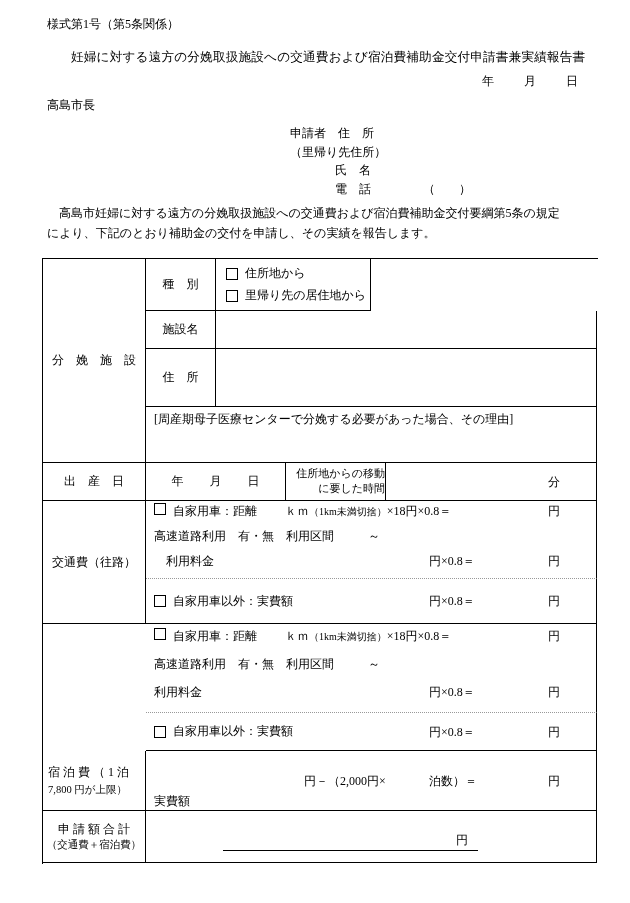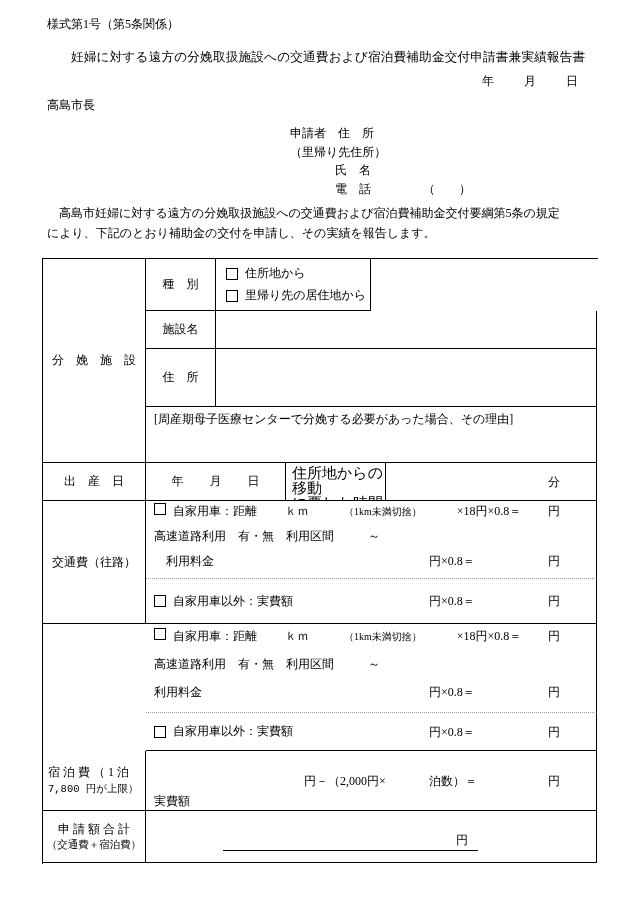--- a/index.html
+++ b/index.html
@@ -39,48 +39,48 @@
   .c-type-label     { grid-area:1/2/2/3; }
   .c-type-left      { grid-area:1/3/2/5; padding-left:10px; }
   .c-type-right     { grid-area:1/5/2/7; padding-left:10px; }
   .c-name-label     { grid-area:2/2/3/3; }
   .c-name-value     { grid-area:2/3/3/7; }
   .c-addr-label     { grid-area:3/2/4/3; }
   .c-addr-value     { grid-area:3/3/4/7; }
   .c-reason         { grid-area:4/2/5/7; padding:4px 8px; }
   .c-birth-label    { grid-area:5/1/6/2; }
   .c-birth-date     { grid-area:5/2/6/4; display:flex; align-items:center; justify-content:center; gap:26px; }
-  .c-birth-timelbl  { grid-area:5/4/6/6; font-size:15px; line-height:15px; padding:3px 0 8px 6px; }
+  .c-birth-timelbl  { grid-area:5/4/6/6; font-size:11px; line-height:15px; padding:3px 0 8px 6px;text-align:right; }
   .c-birth-timeval  { grid-area:5/6/6/7; }
   .c-out-label      { grid-area:6/1/8/2; }
   .c-out-main       { grid-area:6/2/7/7; padding-top:2px; }
   .c-out-other      { grid-area:7/2/8/7; }
   .c-ret-label      { grid-area:8/1/10/2; }
   .c-ret-main       { grid-area:8/2/9/7; padding-top:4px; }
   .c-ret-other      { grid-area:9/2/10/7; }
   .c-lodging-label  { grid-area:10/1/11/2; padding-left:5px; line-height:17px; }
   .c-lodging-main   { grid-area:10/2/11/7; display:flex; align-items:flex-end; padding-left:8px; }
   .c-total-label    { grid-area:11/1/12/2; line-height:16px; }
   .c-total-main     { grid-area:11/2/12/7; }
 
   .opt-line { display:flex; align-items:center; height:22px; }
   .chk { display:inline-block; width:10px; height:10px; border:1px solid #000; margin-right:7px; flex:none; background:#fff; }
   .t-line { position:relative; display:flex; align-items:flex-start; padding-left:8px; white-space:pre; }
   .c-out-main .t-line { height:25px; }
   .c-ret-main .t-line { height:28px; }
-  .kmgroup { margin-left:28px; display:flex; align-items:baseline; white-space:pre;gap:35px; }
+  .kmgroup { margin-left:28px; display:flex; align-items:baseline; white-space:pre; }
   .small-note { font-size:10px; }
   .f-mid { position:absolute; left:283px; }
   .f-tilde { position:absolute; left:222px; }
   .f-unit { position:absolute; right:36px; }
   .other-row { display:flex; align-items:center; padding-left:8px; position:relative; }
   .mid-abs { position:absolute; top:50%; transform:translateY(-50%); }
   .at158 { left:158px; } .at283 { left:283px; }
   .unit-abs { position:absolute; top:50%; transform:translateY(-50%); right:36px; }
-  .sub2 { font-size:10.5px;font-family:Liberation Mono, monospace; }
+  .sub2 { font-size:10.5px; }
   .total-line {
     position:absolute; left:77px; bottom:11px; width:255px;
     border-bottom:1px solid #000; text-align:right; padding:0 10px 1px 0;
     box-sizing:border-box;
   }
 </style>
 </head>
 <body>
 
 <div class="page">

